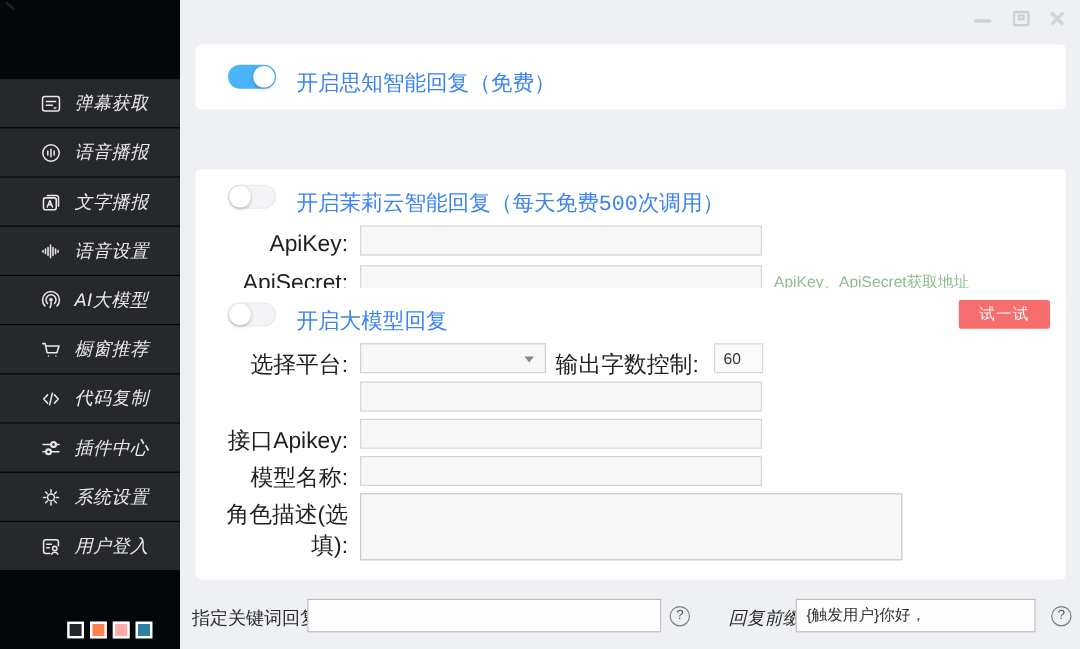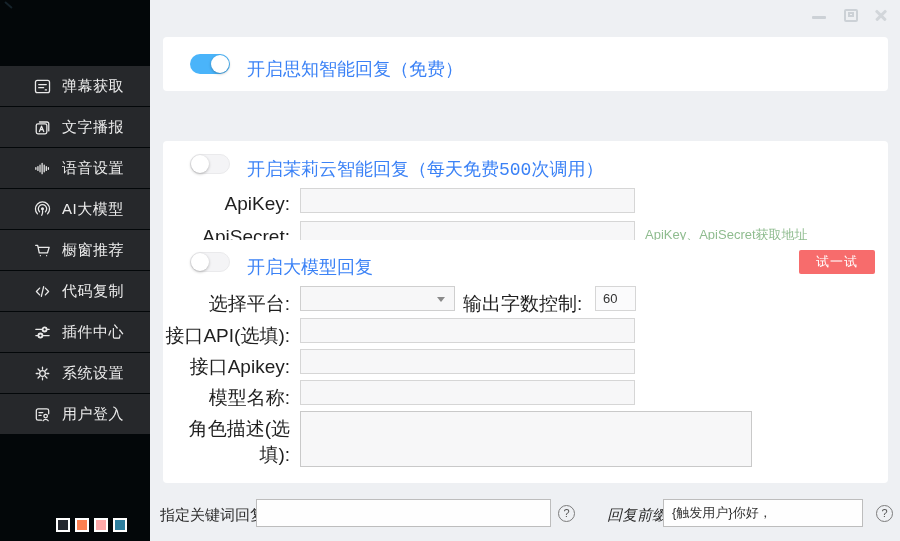--- a/index.html
+++ b/index.html
@@ -3,21 +3,21 @@
 <meta charset="utf-8">
 <style>
   * { margin:0; padding:0; box-sizing:border-box; }
   html,body { width:900px; height:541px; overflow:hidden; }
   body { font-family:"Liberation Sans", sans-serif; }
   #app { position:relative; width:900px; height:541px; background:#eef0f3; }
 
   
   .sidebar { position:absolute; left:0; top:0; width:150px; height:541px; background:#030709; }
   .logo-mark { position:absolute; left:4px; top:4px; width:9px; height:2px; background:#16232b; transform:rotate(40deg); }
-  .menu { position:absolute; top:66px; left:0; width:150px; }
+  .menu { position:absolute; top:66px; left:0; width:150px;font-style:italic; }
   .menu-item { height:40px; margin-bottom:1px; background:#26282b; display:flex; align-items:center; padding-left:33px; cursor:pointer; }
   .menu-item .mi-icon { width:19px; height:19px; margin-right:10px; flex:0 0 19px; }
   .menu-item .mi-label { color:#ececec; font-size:15px; letter-spacing:.5px; }
   .mi-icon svg { width:19px; height:19px; display:block; }
   .mi-icon svg * { stroke:#e9e9e9; fill:none; stroke-width:1.35; stroke-linecap:round; stroke-linejoin:round; }
   .mi-icon svg .fil { fill:#e9e9e9; stroke:none; }
   .mi-icon svg .msk { fill:#26282b; }
   .swatches { position:absolute; left:56px; bottom:9px; display:flex; gap:5px; }
   .swatch { width:14px; height:14px; border:2px solid #ffffff; }
 
@@ -78,20 +78,29 @@
       <div class="menu-item">
         <span class="mi-icon">
           <svg viewBox="0 0 20 20">
               <rect x="2.6" y="3.6" width="14.8" height="12.8" rx="2"></rect>
               <path d="M6 8h8M6 11.2h5.2M12.9 13.6h1.3"></path>
             </svg>
         </span>
         <span class="mi-label">弹幕获取</span>
       </div>
 
+      <div class="menu-item">
+        <span class="mi-icon">
+          <svg viewBox="0 0 20 20">
+              <circle cx="10" cy="10" r="7.2"></circle>
+              <path d="M7.2 8.3v3.4M10 6.8v6.4M12.8 8.3v3.4"></path>
+            </svg>
+        </span>
+        <span class="mi-label">语音播报</span>
+      </div>
 
       <div class="menu-item">
         <span class="mi-icon">
           <svg viewBox="0 0 20 20">
               <path d="M6.8 4.2h8a1.8 1.8 0 0 1 1.8 1.8v7.6"></path>
               <rect x="3.4" y="6.2" width="11.2" height="10.4" rx="1.8"></rect>
               <path d="M6.7 14.2 9 8.6l2.3 5.6M7.5 12.3h3"></path>
             </svg>
         </span>
         <span class="mi-label">文字播报</span>
@@ -225,21 +234,20 @@
 
       <div class="f-label" style="top:51px;">选择平台:</div>
       <div class="sel" style="top:46px;">
         <span></span>
         <span class="caret"></span>
       </div>
 
       <div class="f-label" style="left:300px; width:auto; top:51px;">输出字数控制:</div>
       <input class="f-input" style="left: 432px; top: 46px; width: 41px; background: rgb(251, 251, 252);" value="60">
 
-      <div class="f-label" style="top:83px;">接口API(选填):</div>
       <input class="f-input" style="left: 137px; top: 78px; width: 335px;" value="">
 
       <div class="f-label" style="top:114px;">接口Apikey:</div>
       <input class="f-input" style="left: 137px; top: 109px; width: 335px;" value="">
 
       <div class="f-label" style="top:145px;">模型名称:</div>
       <input class="f-input" style="left: 137px; top: 140px; width: 335px;" value="">
 
       <div class="f-label" style="top:176px;">角色描述(选填):</div>
       <textarea class="txtarea" style=""></textarea>

